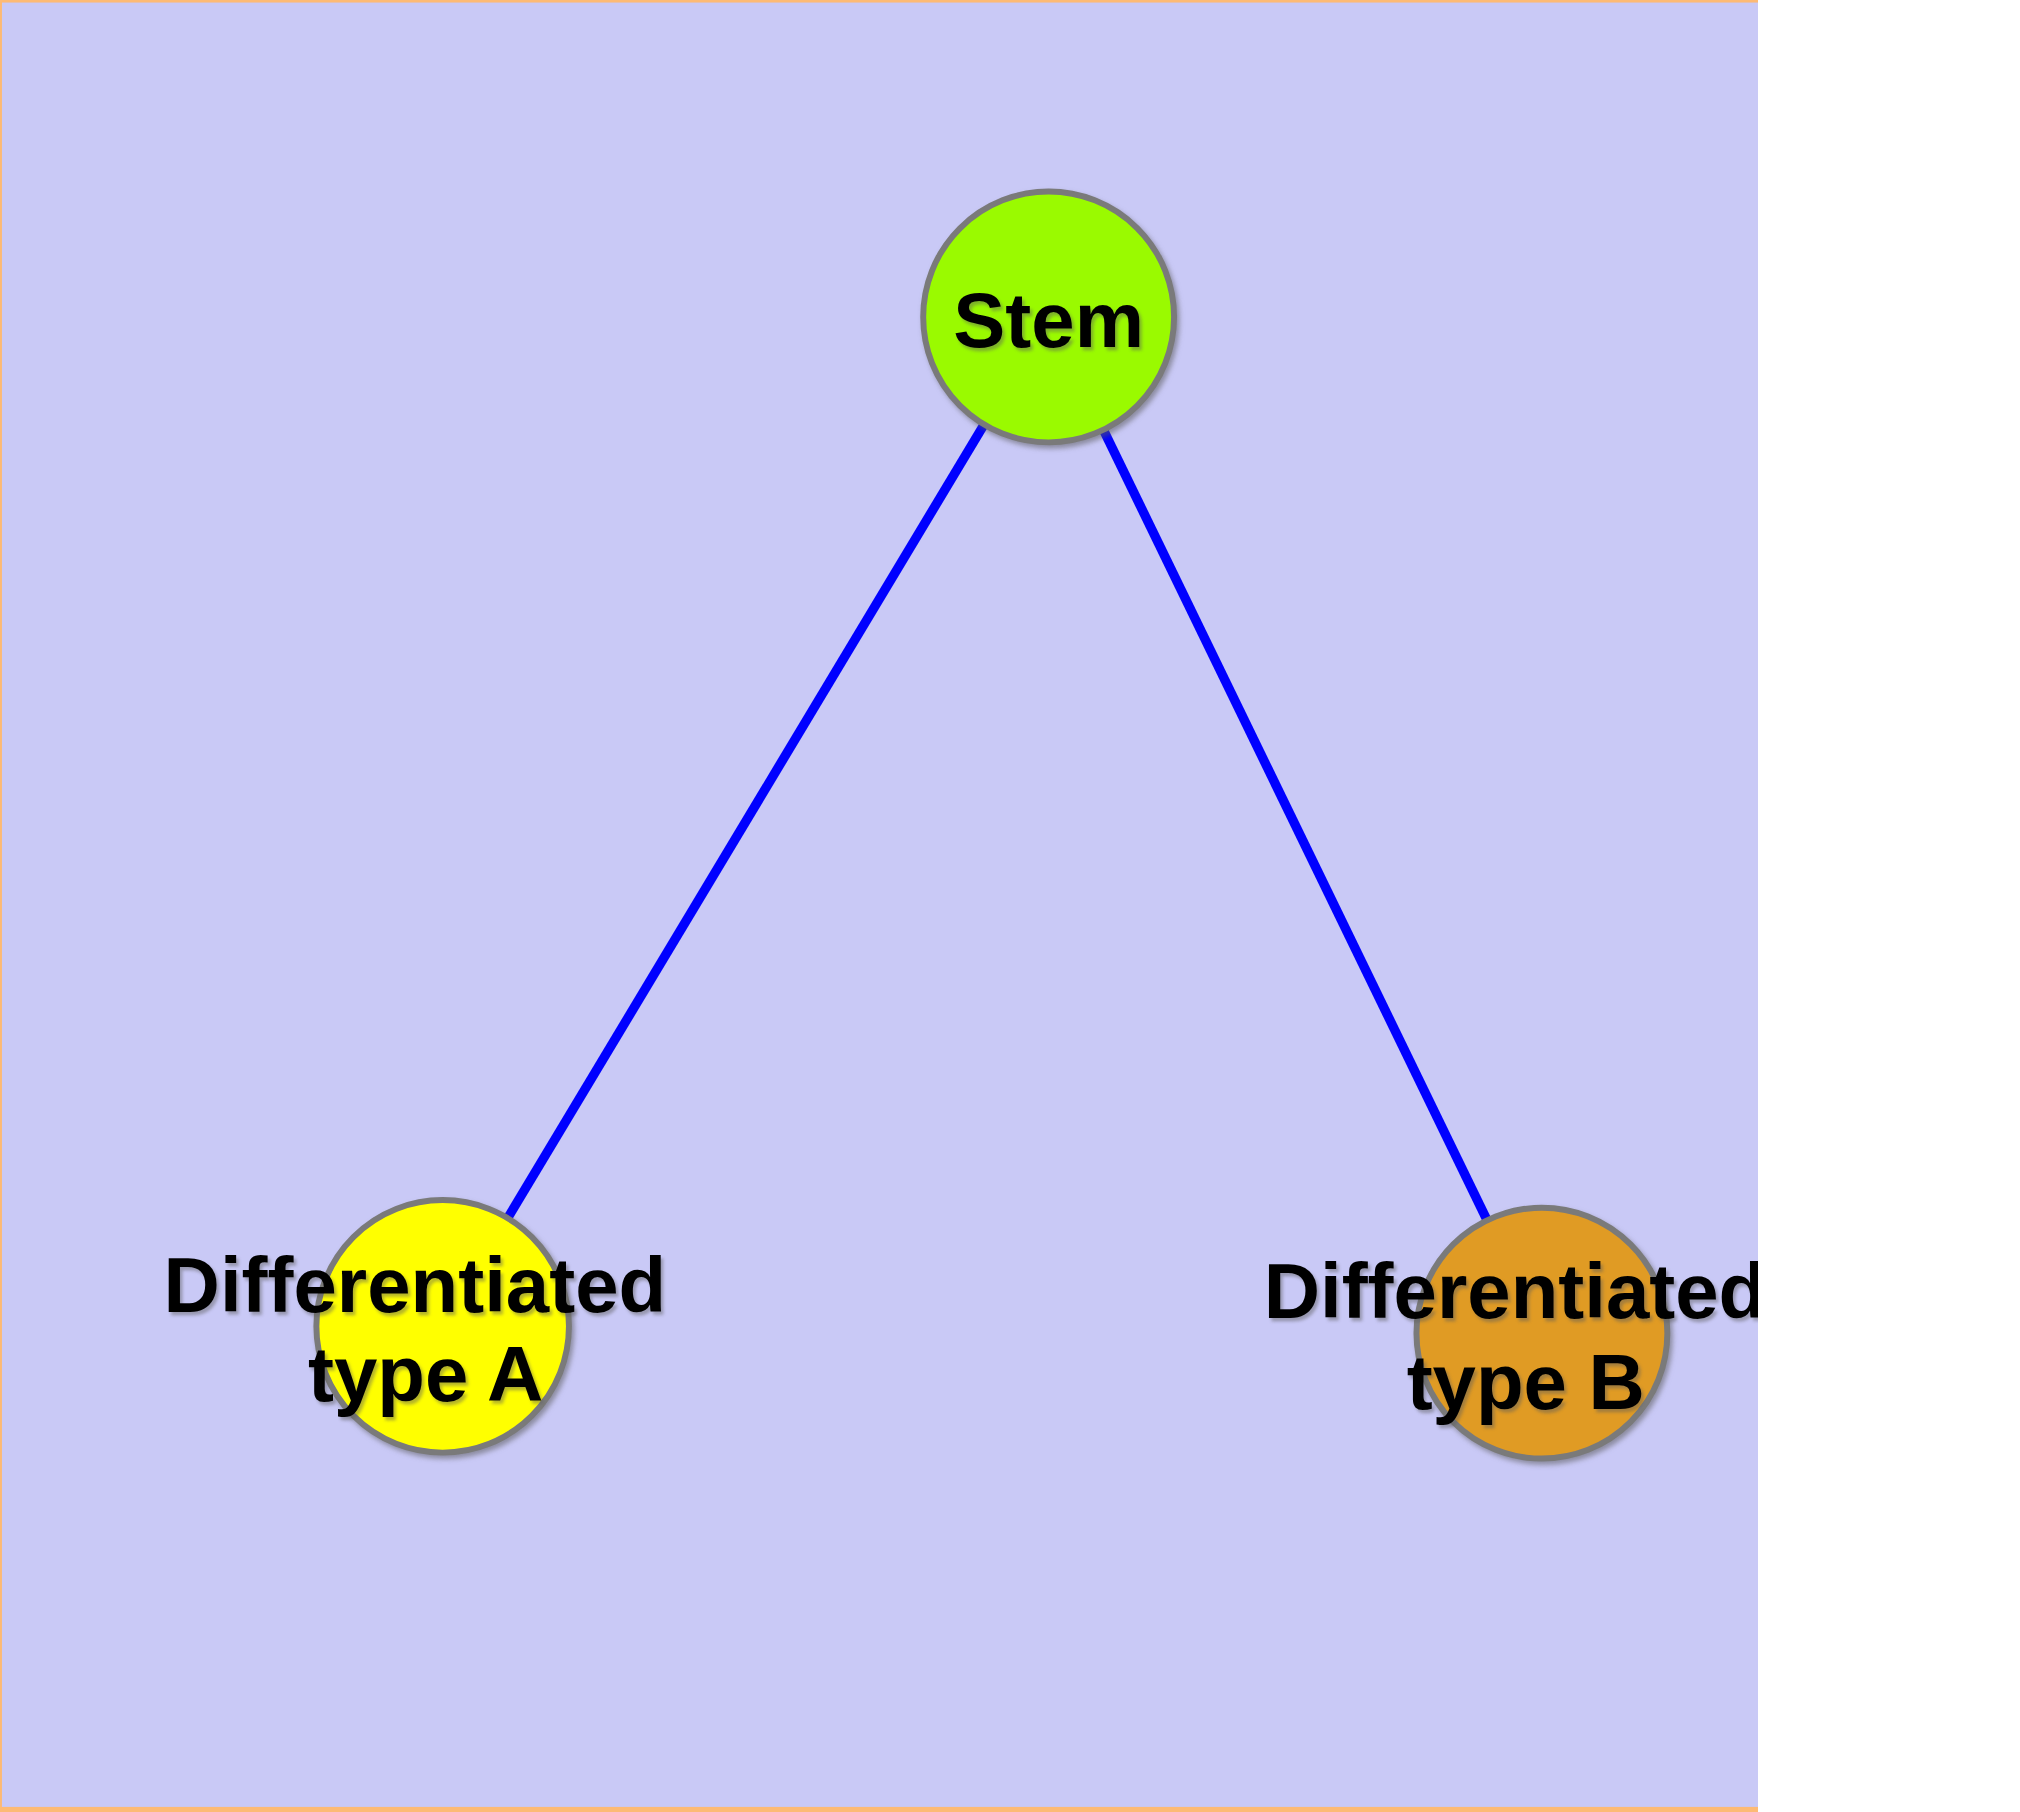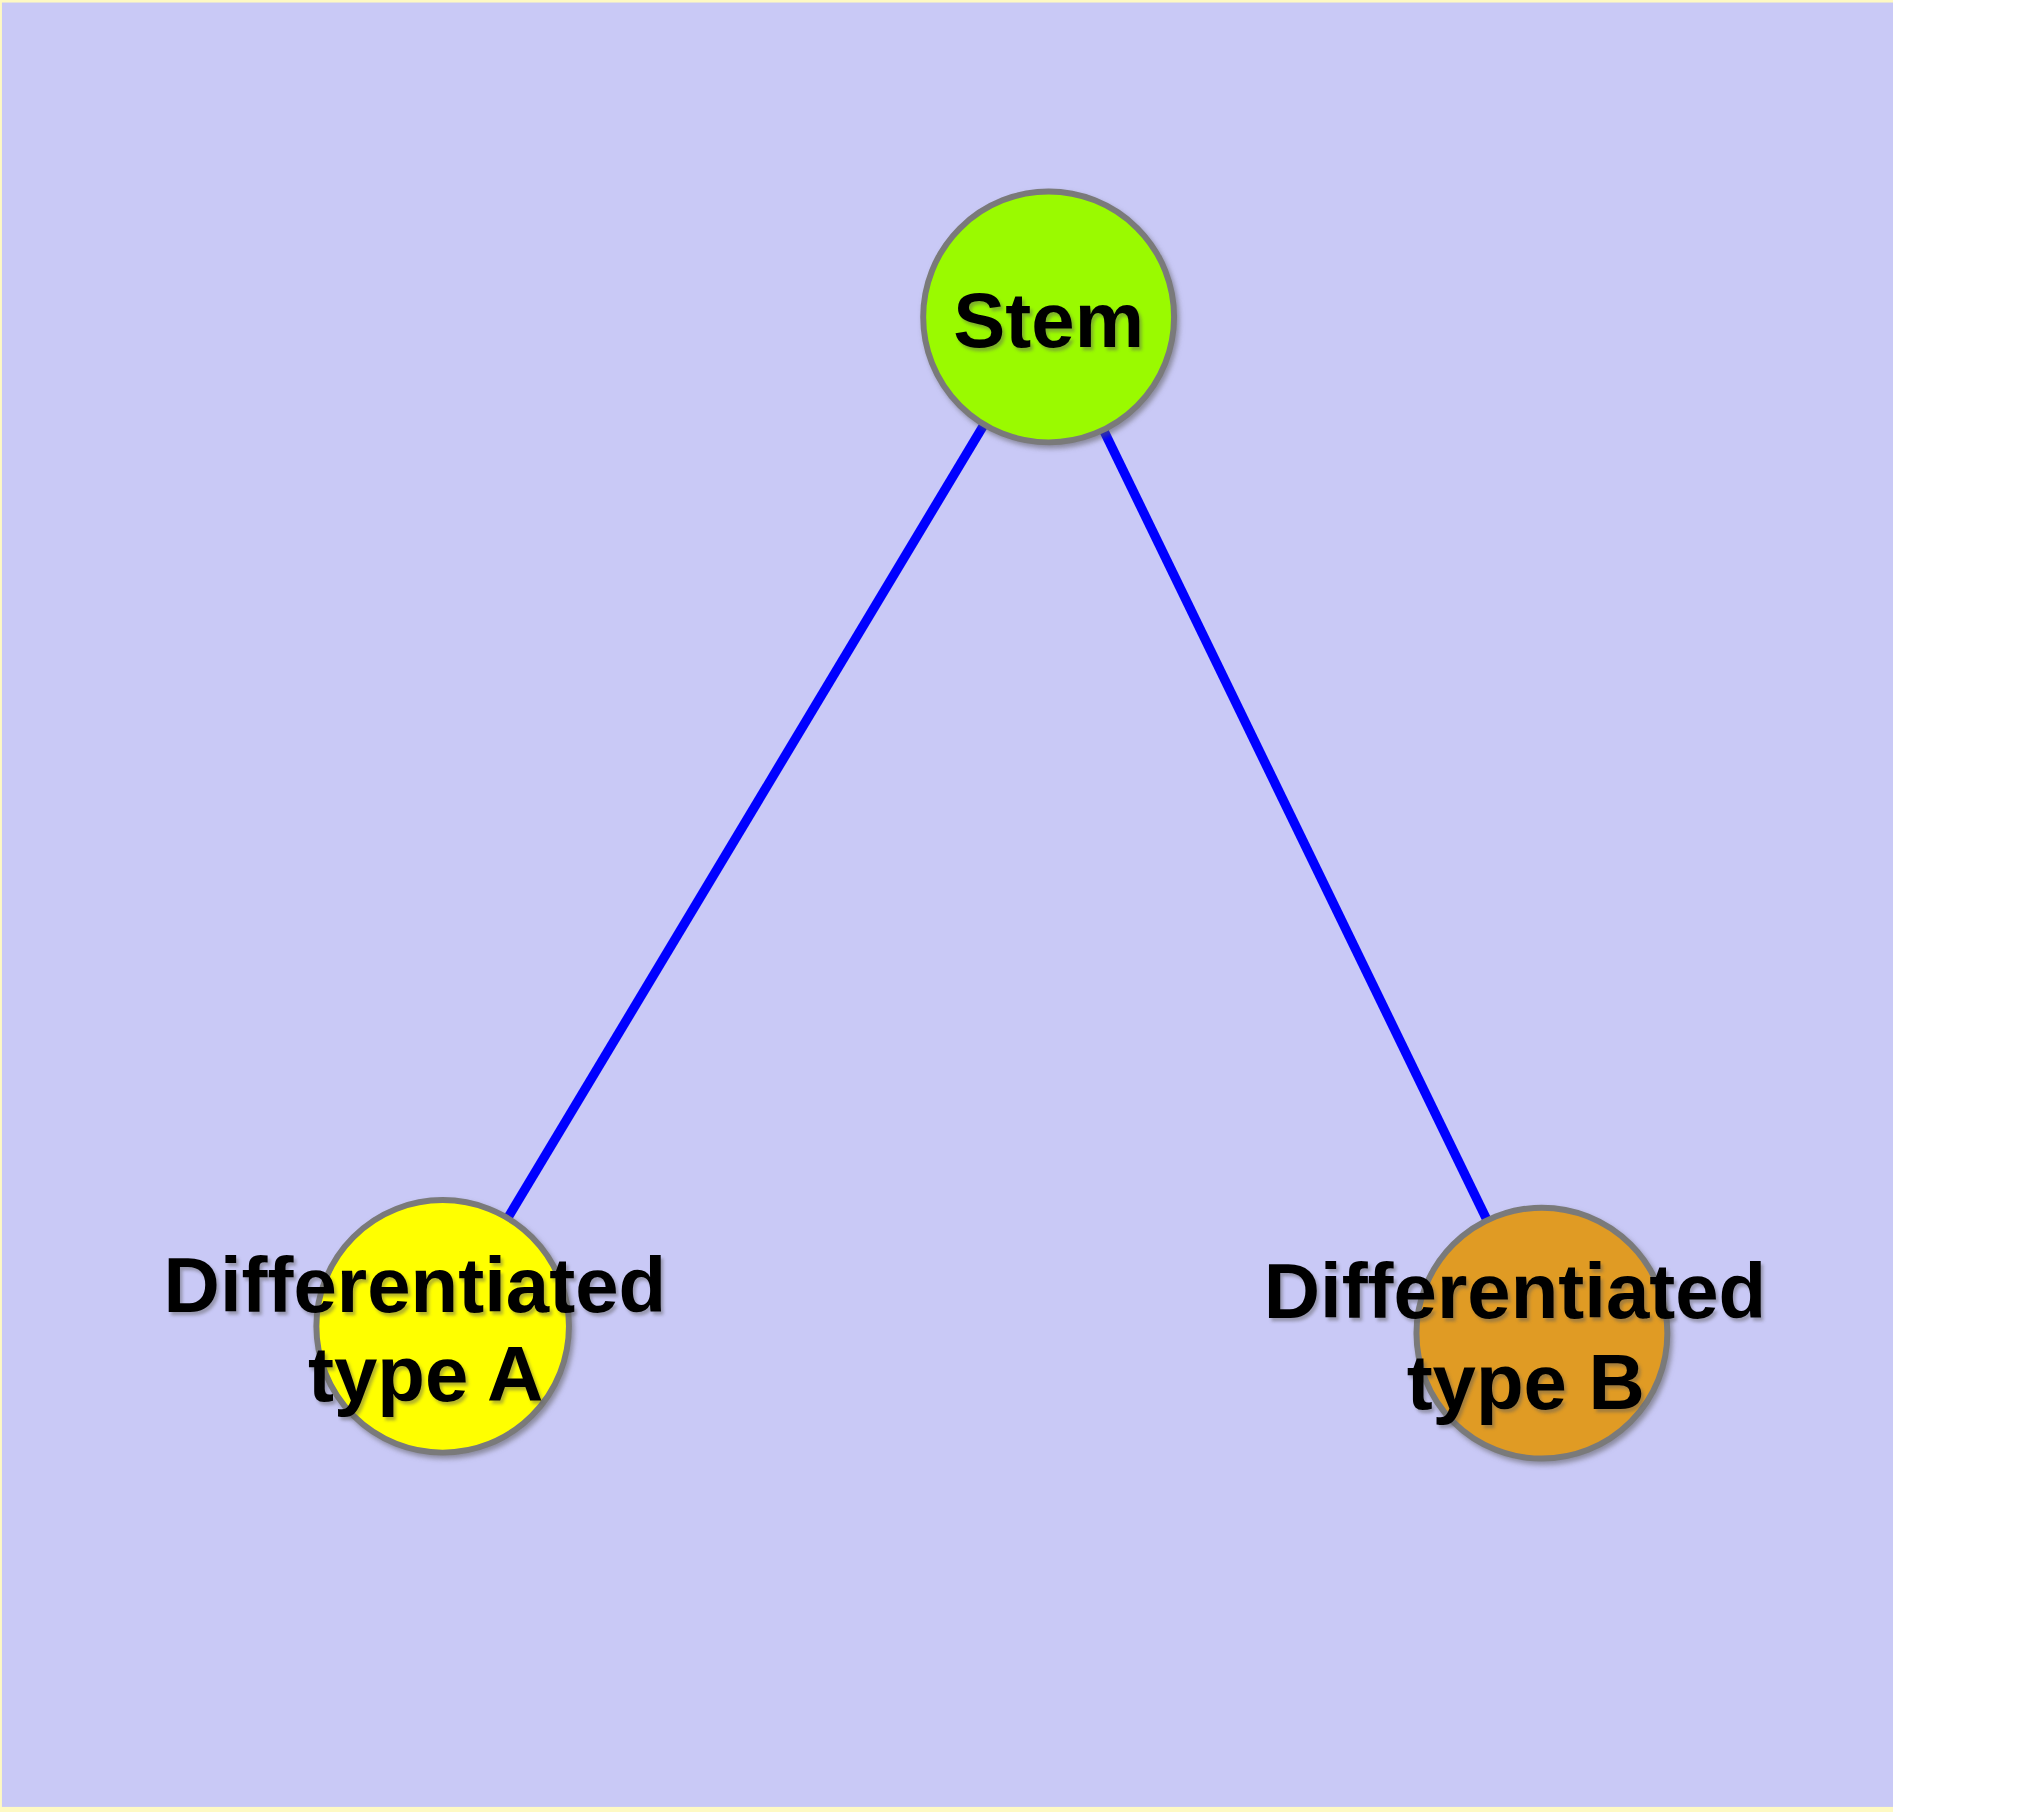--- a/index.html
+++ b/index.html
@@ -2,23 +2,23 @@
 <html style="font-size:13.6px"><head>
 <meta charset="utf-8">
 <style>
   html, body {
     margin: 0;
     padding: 0;
     background: #ffffff;
   }
   .page {
     position: relative;
-    width: 1893px;
+    width: 1758px;
     height: 1812px;
-    background: #fef9c3;
+    background: #fdba74;
     overflow: hidden;
   }
   .diagram-svg {
     position: absolute;
     top: 0;
     left: 0;
     display: block;
   }
   .edge {
     stroke-width: 11;

